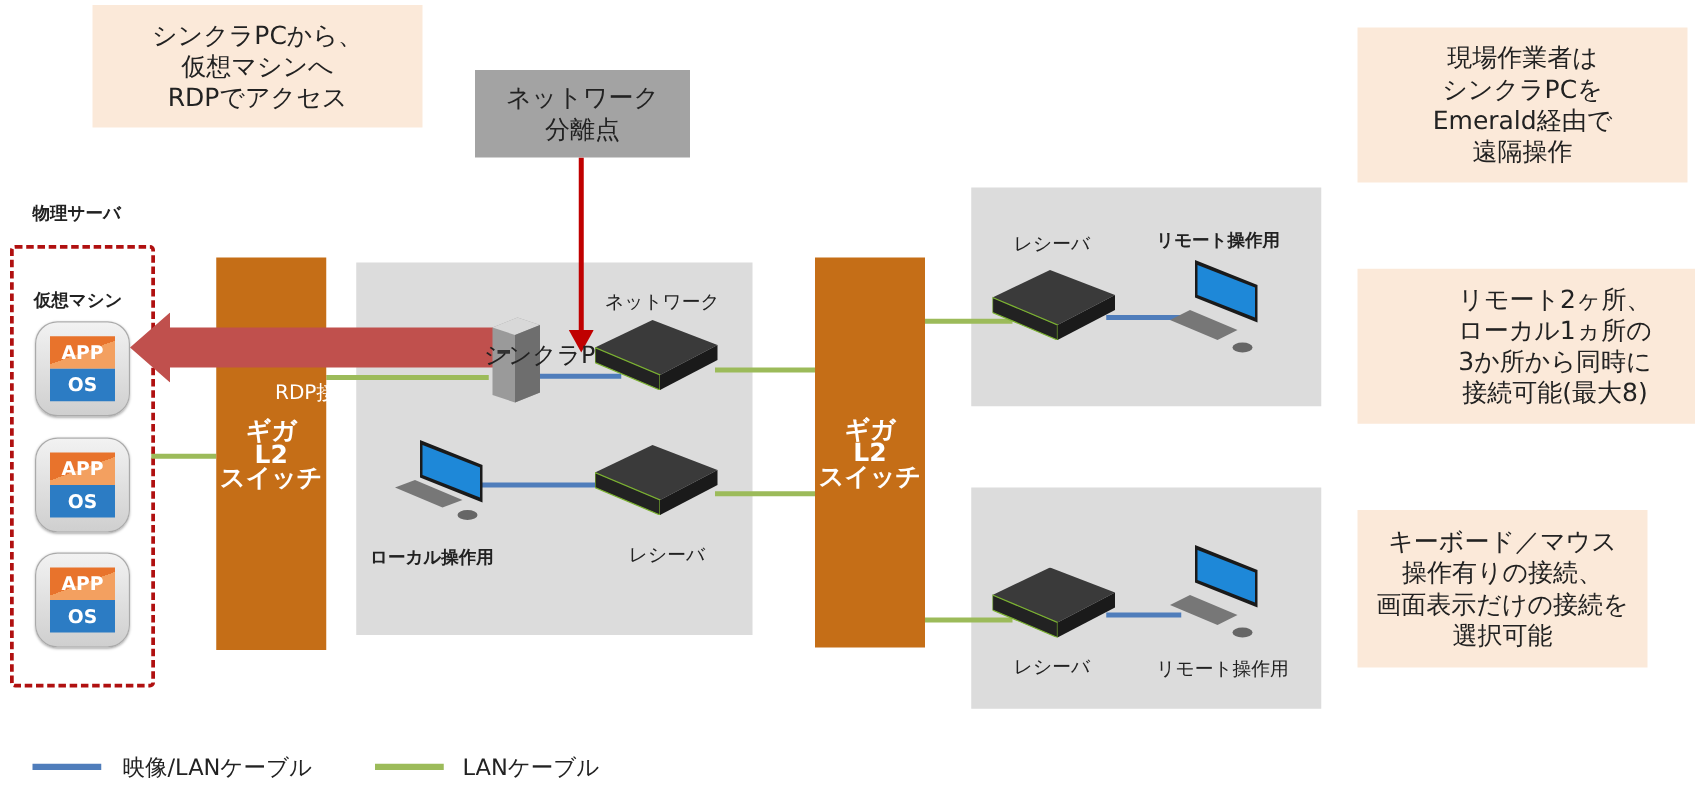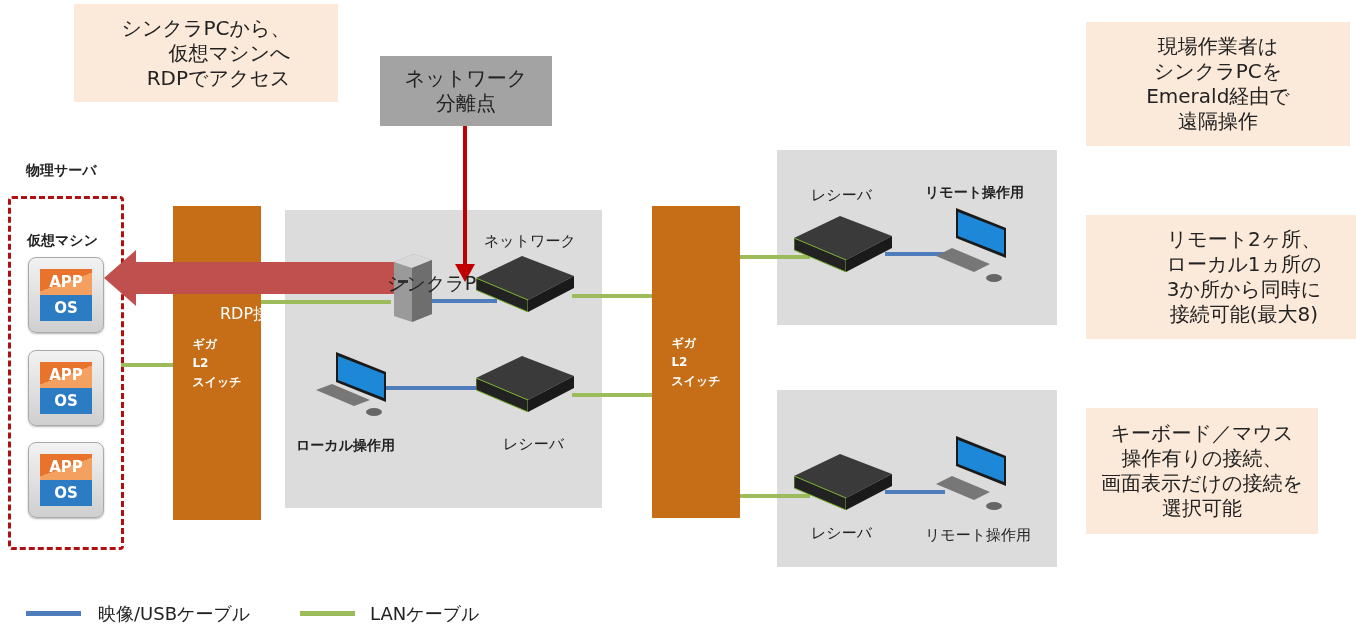--- a/index.html
+++ b/index.html
@@ -4,44 +4,44 @@
 <style>
   html, body { margin: 0; padding: 0; background: #ffffff; }
   body { width: 1356px; height: 630px; position: relative; overflow: hidden;
          font-family: "DejaVu Sans", "Liberation Sans", sans-serif; color: #222; }
   .abs { position: absolute; }
   .note { background: #fbe9d9; display: flex; align-items: center; justify-content: center;
           text-align: center; font-size: 20px; line-height: 25px; color: #222; white-space: pre-line; }
   .pink { background: #a3a3a3; }
   .gray-panel { background: #dcdcdc; }
   .switch { background: #c56e17; color: #fff; display: flex; align-items: center; justify-content: center;
-            text-align: left; font-size: 12px; font-weight: bold; line-height: 19px; white-space: pre-line; }
+            text-align: center; font-size: 20px; font-weight: bold; line-height: 19px; white-space: pre-line; }
   .label { font-size: 14px; font-weight: bold; color: #222; white-space: nowrap; }
   .cable { position: absolute; }
   .lan { background: #9cbb5a; height: 4px; }
   .usb { background: #4f7dbb; height: 4px; }
   .vm-frame { border: 3px dashed #b01010; border-radius: 4px; }
-  .vm-icon { width: 74px; height: 74px; border-radius: 8px; background: linear-gradient(#f2f2f2, #cfcfcf);
+  .vm-icon { width: 74px; height: 74px; border-radius: 18px; background: linear-gradient(#f2f2f2, #cfcfcf);
              border: 1px solid #aaa; box-shadow: 0 1px 2px rgba(0,0,0,0.3); }
   .vm-inner { position: absolute; left: 11px; top: 11px; width: 52px; height: 52px; }
   .vm-app { height: 26px; background: linear-gradient(160deg, #e8732c 50%, #f3a060 50%); color: #fff;
             font-weight: bold; font-size: 15px; display: flex; align-items: center; justify-content: center; }
   .vm-os { height: 26px; background: #2c7cc4; color: #fff; font-weight: bold; font-size: 15px;
            display: flex; align-items: center; justify-content: center; }
   .legend-line { position: absolute; height: 5px; width: 55px; }
   .legend-text { position: absolute; font-size: 18px; color: #222; white-space: nowrap; }
 </style>
 </head>
 <body>
 
 <div class="abs gray-panel" style="left:285px;top:210px;width:317px;height:298px;"></div>
 <div class="abs gray-panel" style="left:777px;top:150px;width:280px;height:175px;"></div>
 <div class="abs gray-panel" style="left:777px;top:390px;width:280px;height:177px;"></div>
 
-<div class="abs note" style="left:74px;top:4px;width:264px;height:98px;text-align:right;">シンクラPCから、
+<div class="abs note" style="left:74px;top:4px;width:264px;height:98px;">シンクラPCから、
 仮想マシンへ
 RDPでアクセス</div>
 <div class="abs note pink" style="left:380px;top:56px;width:172px;height:70px;">ネットワーク
 分離点</div>
 <div class="abs note" style="left:1086px;top:22px;width:264px;height:124px;">現場作業者は
 シンクラPCを
 Emerald経由で
 遠隔操作</div>
 <div class="abs note" style="left:1086px;top:215px;width:316px;height:124px;">リモート2ヶ所、
 ローカル1ヵ所の
@@ -156,15 +156,15 @@
 <svg class="abs" style="left:936px;top:434px;" width="75" height="80">
   <polygon points="20,2 70,22 70,52 20,32" fill="#1a1a1a"></polygon>
   <polygon points="22,6 68,24 68,48 22,30" fill="#1e88d8"></polygon>
   <polygon points="0,50 38,66 54,58 16,42" fill="#777"></polygon>
   <ellipse cx="58" cy="72" rx="8" ry="4" fill="#666"></ellipse>
 </svg>
 <div class="abs label" style="left:811px;top:524px;font-weight:normal;font-size:15px;">レシーバ</div>
 <div class="abs label" style="left:925px;top:526px;font-weight:normal;font-size:15px;">リモート操作用</div>
 
 <div class="legend-line" style="left:26px;top:611px;background:#4f7dbb;"></div>
-<div class="legend-text" style="left:98px;top:602px;">映像/USBケーブル</div>
+<div class="legend-text" style="left:98px;top:602px;">映像/LANケーブル</div>
 <div class="legend-line" style="left:300px;top:611px;background:#9cbb5a;"></div>
 <div class="legend-text" style="left:370px;top:602px;">LANケーブル</div>
 
 </body></html>

